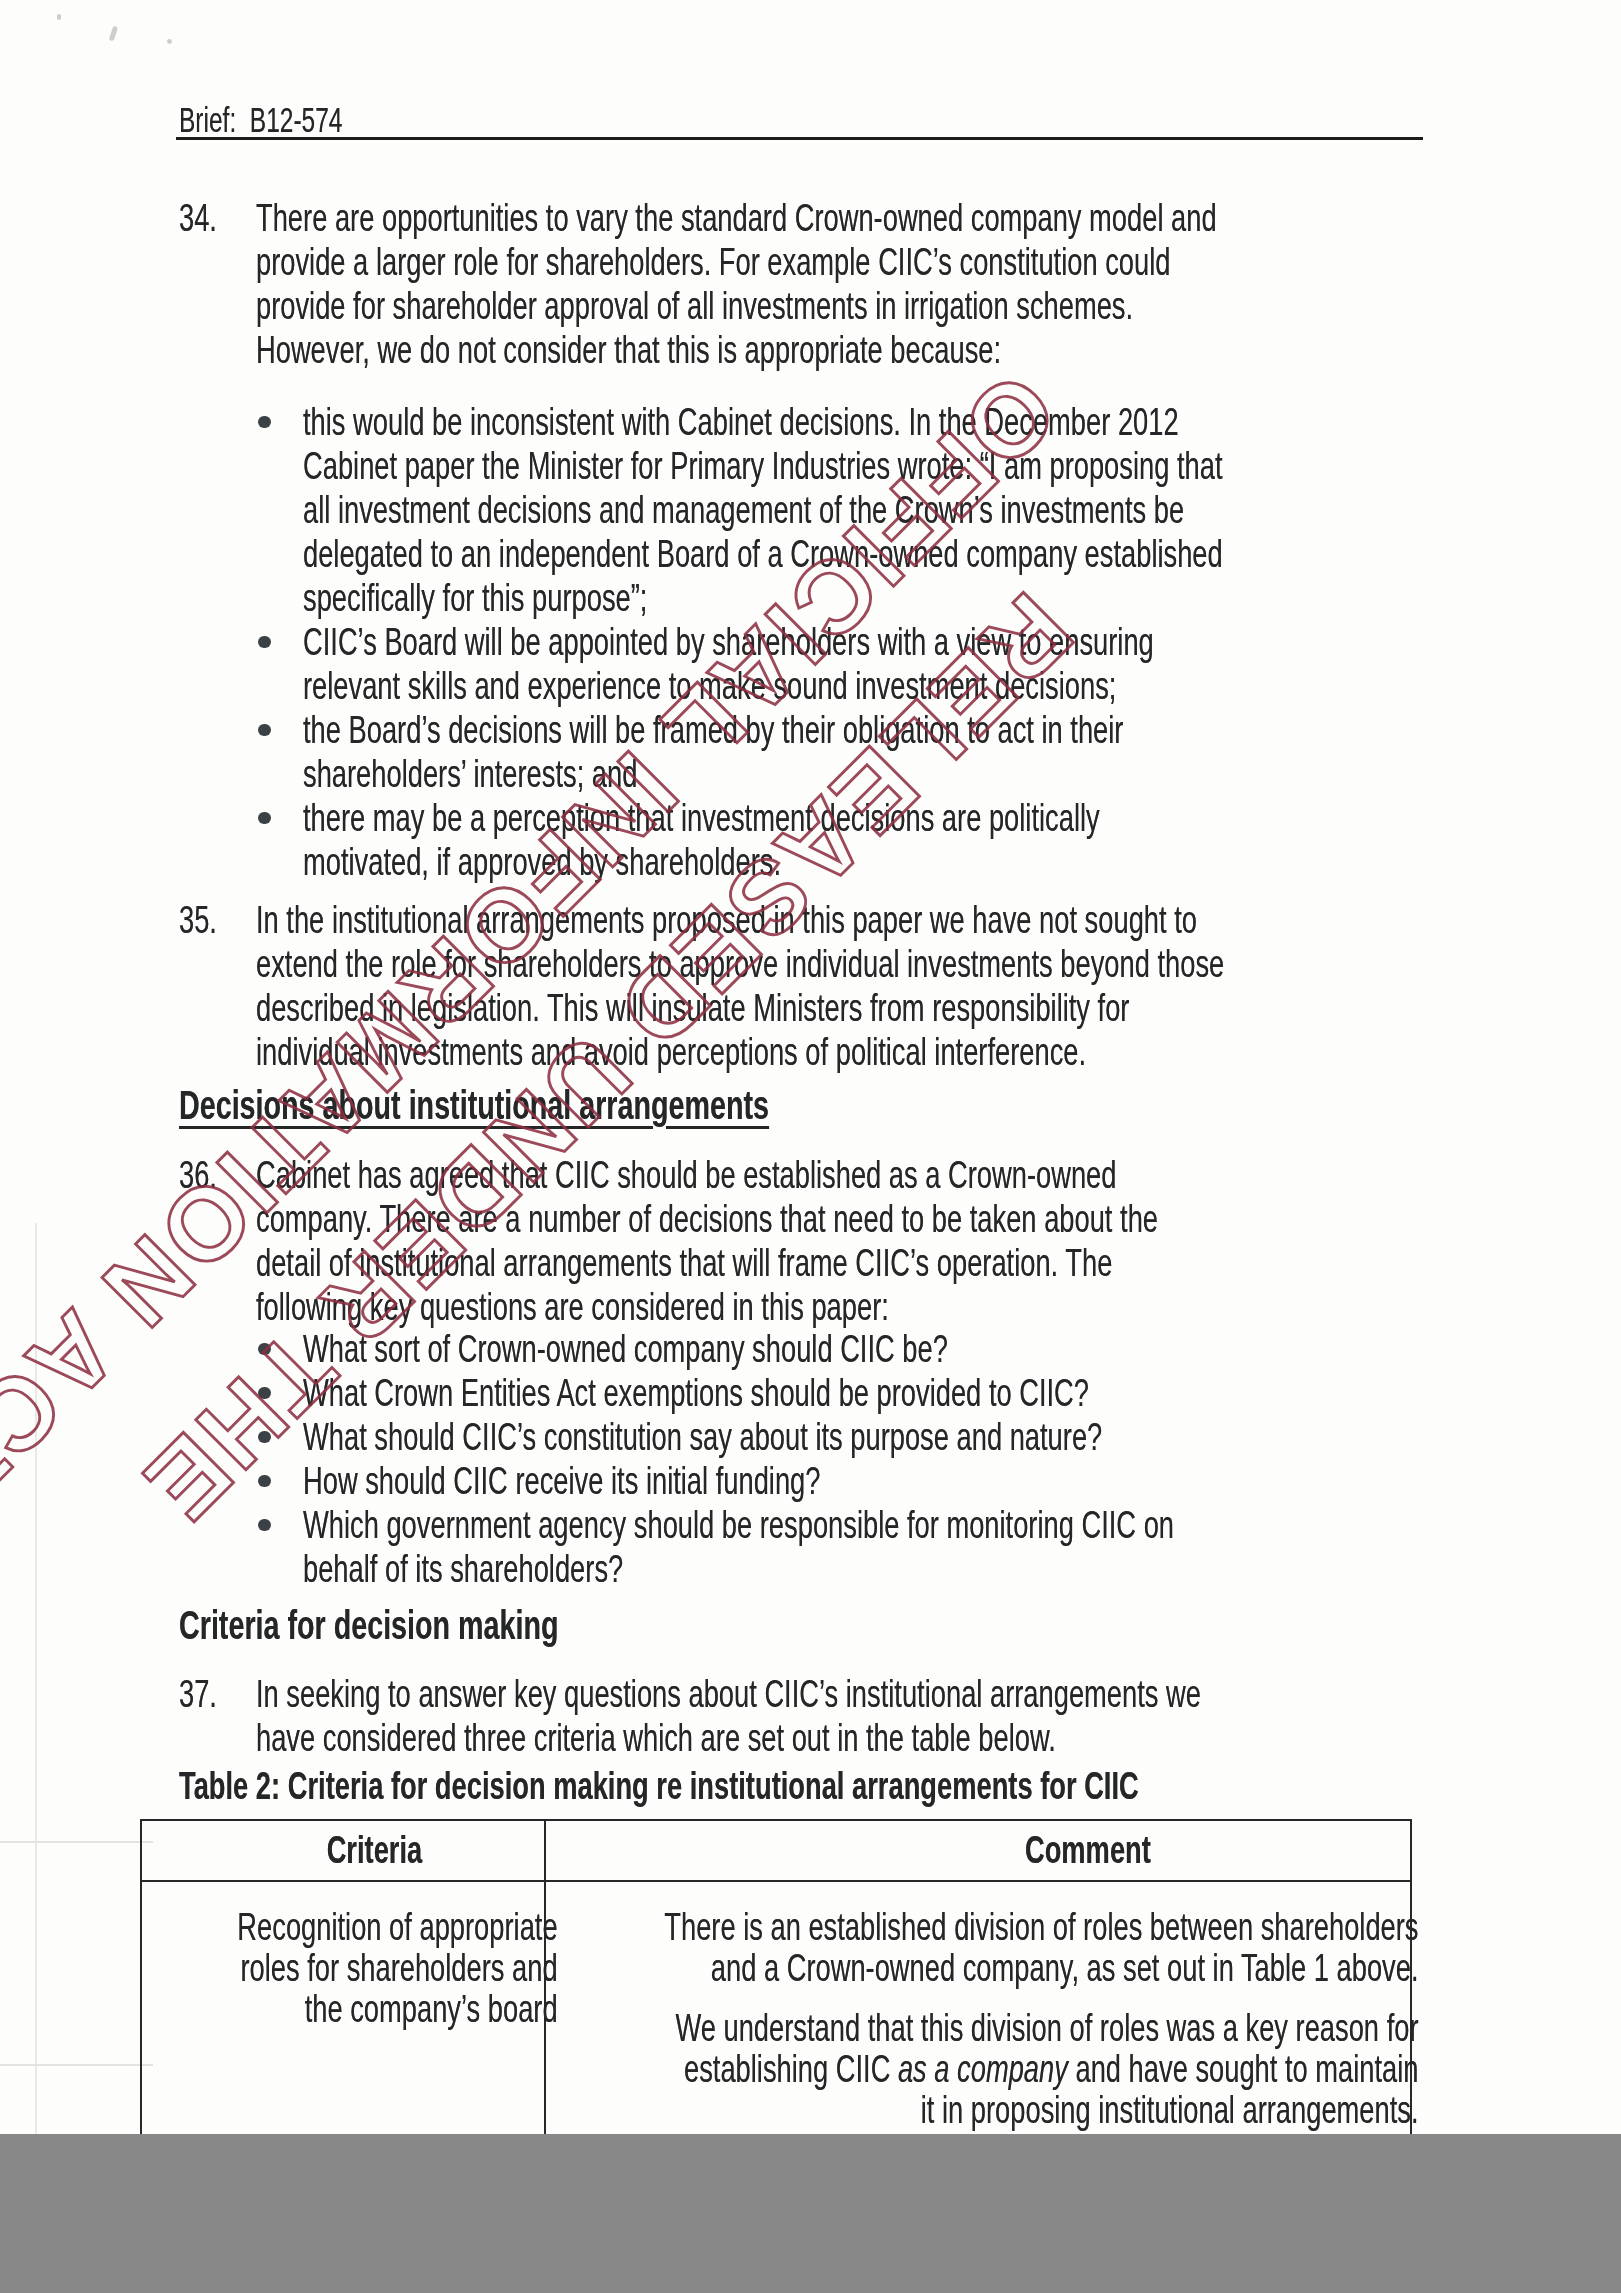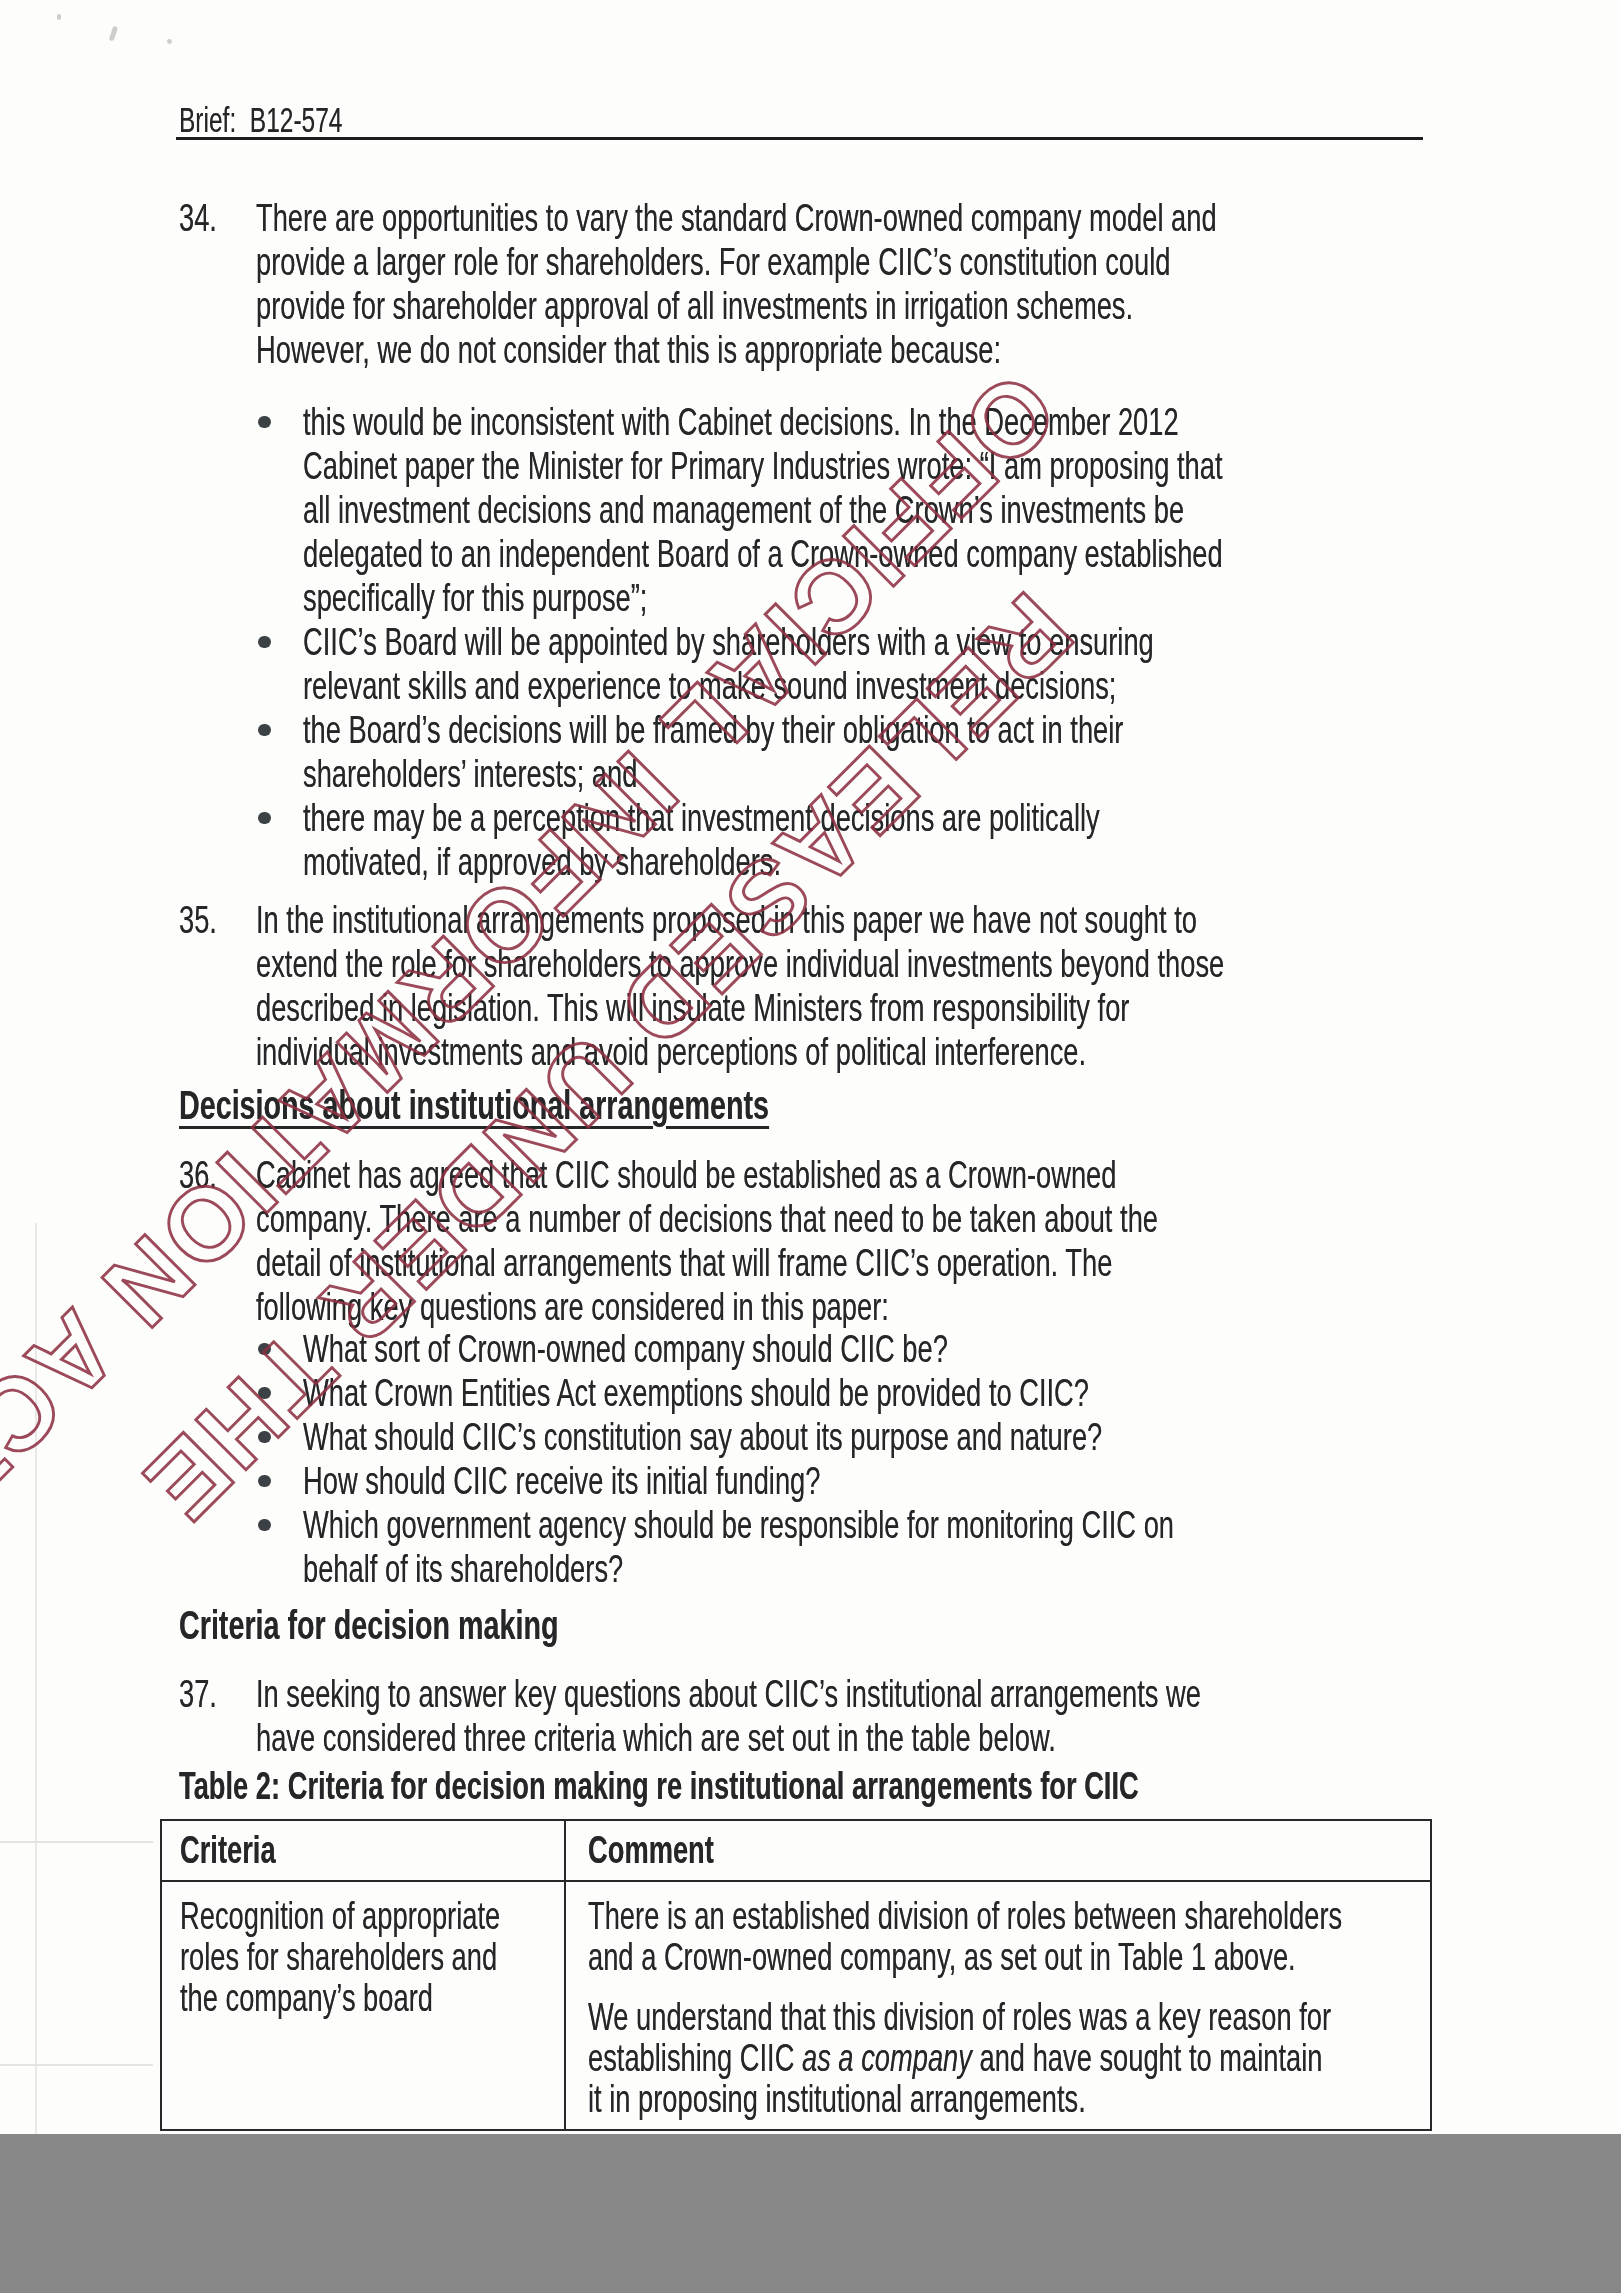--- a/index.html
+++ b/index.html
@@ -18,29 +18,29 @@
   .ptext{width:1529px;flex:0 0 1529px;}
   .heading{font-weight:700;font-size:41px;line-height:47px;}
   .heading.underlined{text-decoration:underline;text-decoration-thickness:2.9px;text-underline-offset:6.9px;}
   .btitle{font-weight:700;font-size:39px;line-height:47px;}
   ul.blist{list-style:none;margin:0;padding:0;}
   ul.blist li{display:flex;align-items:flex-start;}
   .dot{width:12.7px;height:12.7px;border-radius:50%;background:#3c4145;margin:15.7px 32px 0 0;flex:0 0 12.7px;}
   .btext{width:1451px;flex:0 0 1451px;}
   .rule{position:absolute;height:2.9px;background:#1d1d1d;}
   
-  .dtable{position:absolute;left:160px;top:1819px;width:1268px;border:2.9px solid #26282a;}
+  .dtable{position:absolute;left:140px;top:1819px;width:1268px;border:2.9px solid #26282a;text-align:right;}
   .trow{display:flex;}
   .thead-row{border-bottom:2.9px solid #26282a;}
   .cell{box-sizing:border-box;}
   .cell.c1{width:404px;flex:0 0 404px;border-right:2px solid #26282a;padding:7.8px 9.8px 9.8px 17.6px;}
   .cell.c2{flex:1;padding:7.8px 9.8px 9.8px 21.6px;}
   .cell .tx{line-height:41px;}
   .hcell{font-weight:700;}
-  .body-row .cell{padding-top:13px;min-height:222px;}
+  .body-row .cell{padding-top:24px;min-height:222px;}
   .cmt-gap{height:19.6px;}
   .cr-text{width:568px;}
   .cm-text{width:1215px;}
   
   .watermark{
     position:absolute;left:-284px;top:833px;width:1666px;height:333px;
     transform:rotate(135deg);text-align:center;pointer-events:none;
     font-weight:700;font-size:103px;line-height:167px;letter-spacing:3.9px;
     color:transparent;-webkit-text-stroke:2.9px rgba(141,47,65,0.92);
     font-family:"Liberation Sans",sans-serif;white-space:nowrap;opacity:0.95;

